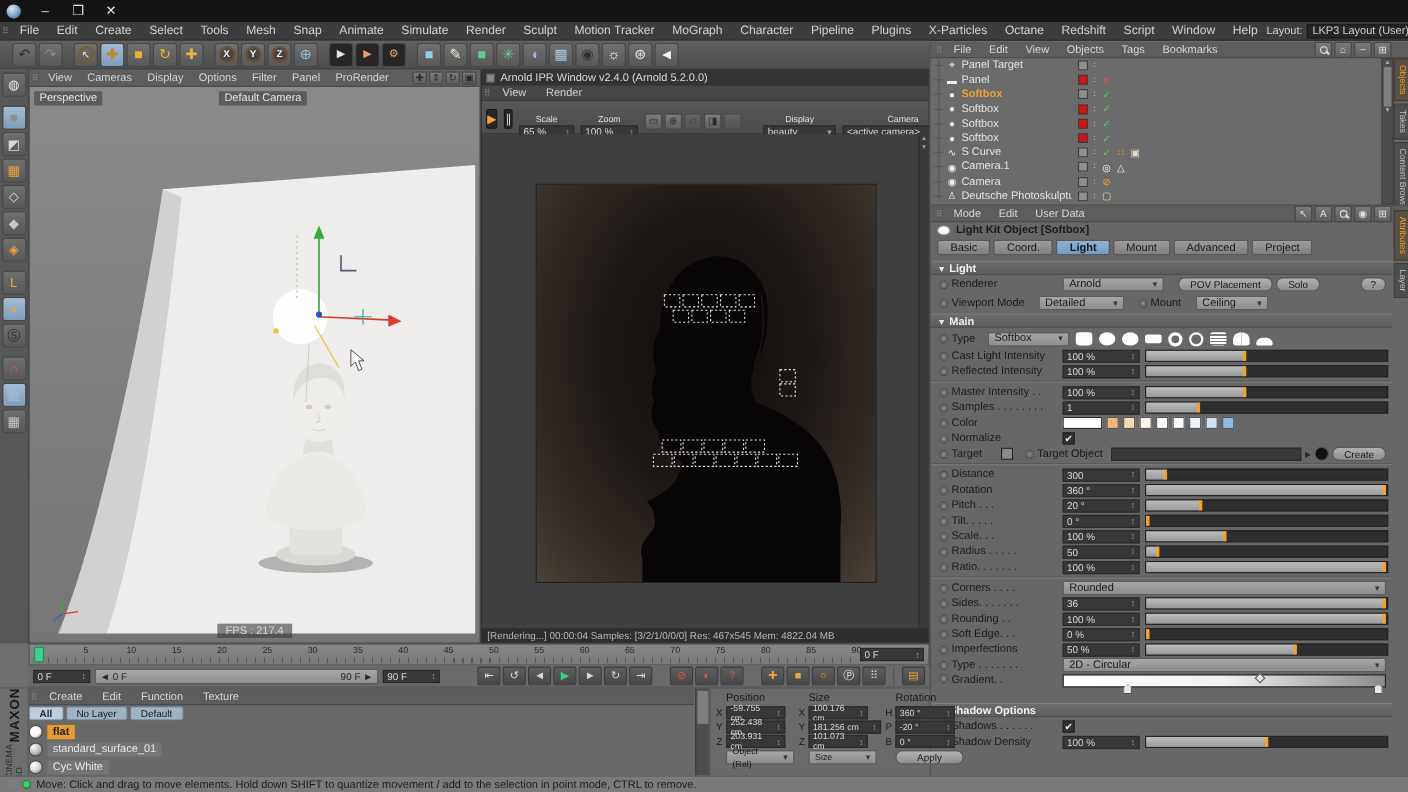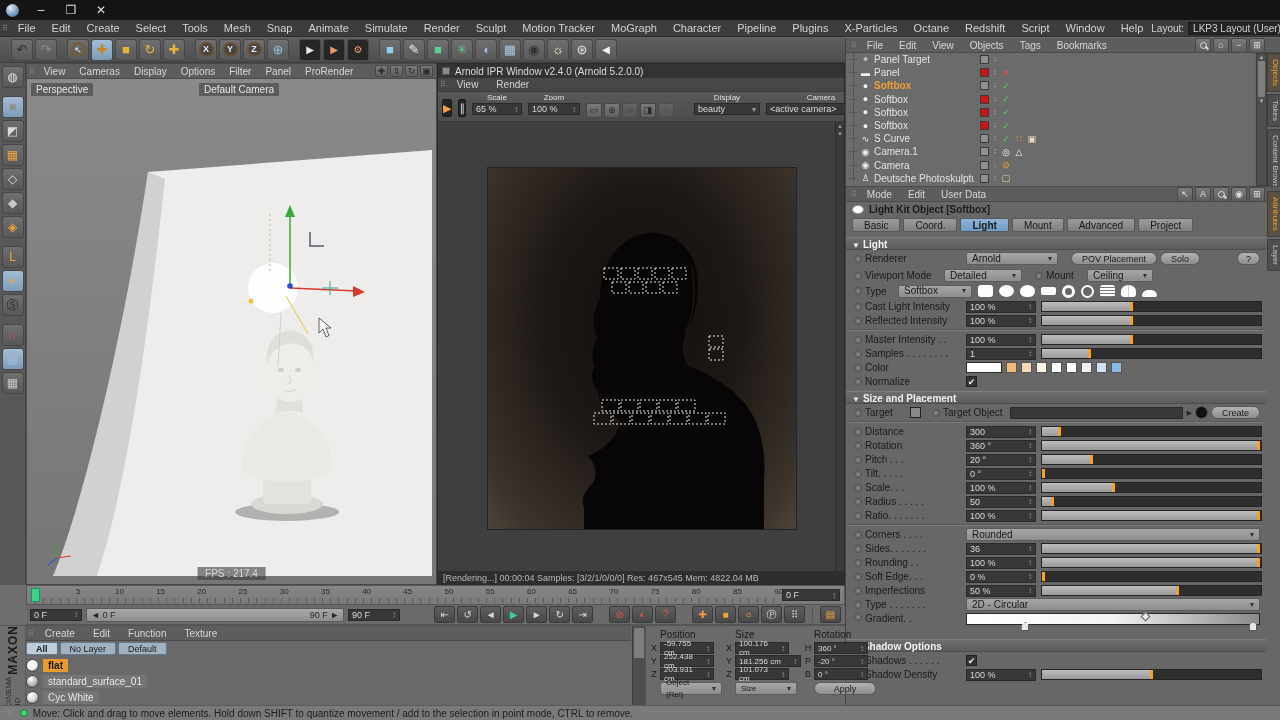--- a/index.html
+++ b/index.html
@@ -69,21 +69,21 @@
        display:flex;flex-direction:column;}
   .ipr-title{height:14px;background:#333;color:#dadada;display:flex;align-items:center;font-size:10px;
              padding:0 4px;gap:5px;}
   .ipr-title .sq{width:8px;height:8px;background:#8a8a8a;border:1px solid #555;}
   .ipr-menus{height:14px;background:#474747;display:flex;align-items:center;color:#d2d2d2;
              border-bottom:1px solid #3a3a3a;}
   .ipr-menus .menu-item{padding:0 9px;font-size:10px;}
   .ipr-toolbar{height:30px;background:linear-gradient(#585858,#4c4c4c);display:flex;align-items:flex-start;
                padding:1px 4px;gap:6px;border-bottom:1px solid #3a3a3a;}
   .ipr-group{display:flex;flex-direction:column;align-items:center;}
-  .ipr-glabel{font-size:8px;color:#e0e0e0;height:10px;line-height:10px;}
+  .ipr-glabel{font-size:8px;color:#e0e0e0;height:10px;line-height:10px;margin-top:11px;}
   .iprbtn{width:20px;height:18px;background:#262626;border:1px solid #181818;border-radius:2px;
           display:flex;align-items:center;justify-content:center;}
   .iprbtn .glyph{color:#f2a33c;font-size:11px;}
   .minirow{display:flex;gap:2px;margin-top:10px;}
   .hbtn{width:16px;height:15px;background:linear-gradient(#7a7a7a,#5e5e5e);border:1px solid #474747;
         border-radius:2px;display:flex;align-items:center;justify-content:center;flex:0 0 auto;}
   .hbtn .glyph{font-size:9px;color:#2a2a2a;line-height:1;}
   .hbtn.disabled{opacity:.45;}
   .ipr-canvas{flex:1;background:#3f3f3f;position:relative;}
   .render-img{position:absolute;left:49px;top:45px;width:310px;height:363px;
@@ -782,20 +782,21 @@
               <span>Detailed</span>
               <span class="darr">▾</span>
             </span>
             <span class="kdot" style="margin-left: 10px;"></span>
             <span class="alabel" style="width: 38px;">Mount</span>
             <span class="ddrop" style="width: 66px;">
               <span>Ceiling</span>
               <span class="darr">▾</span>
             </span>
           </div>
+          <div class="asec"><span class="tri">▼</span><span>Main</span></div>
           <div class="arow" style="height: 16px;">
             <span class="kdot"></span>
             <span class="alabel" style="width: 30px;">Type</span>
             <span class="ddrop" style="width: 74px;">
               <span>Softbox</span>
               <span class="darr">▾</span>
             </span>
             <span class="ti octa"></span>
             <span class="ti round"></span>
             <span class="ti blob"></span>
@@ -866,21 +867,20 @@
             <span class="swatch-sm" style="background: rgb(251, 251, 251);"></span>
             <span class="swatch-sm" style="background: rgb(238, 243, 248);"></span>
             <span class="swatch-sm" style="background: rgb(207, 226, 243);"></span>
             <span class="swatch-sm" style="background: rgb(138, 187, 232);"></span>
           </div>
           <div class="arow">
             <span class="kdot"></span>
             <span class="alabel">Normalize</span>
             <span class="chk">✔</span>
           </div>
-          <div class="asec"><span class="tri">▼</span><span>Size and Placement</span></div>
           <div class="arow">
             <span class="kdot"></span>
             <span class="alabel" style="width: 42px;">Target</span>
             <span class="chk off"></span>
             <span class="kdot" style="margin-left: 8px;"></span>
             <span class="alabel" style="width: 64px;">Target Object</span>
             <span class="dfield" style="flex: 1 1 0%;"></span>
             <span style="color: rgb(42, 42, 42);">▸</span>
             <span style="width: 13px; height: 13px; border-radius: 50%; background: rgb(17, 17, 17); border: 1px solid rgb(85, 85, 85); flex: 0 0 auto;"></span>
             <span class="pill" style="margin-right: 6px;">Create</span>

